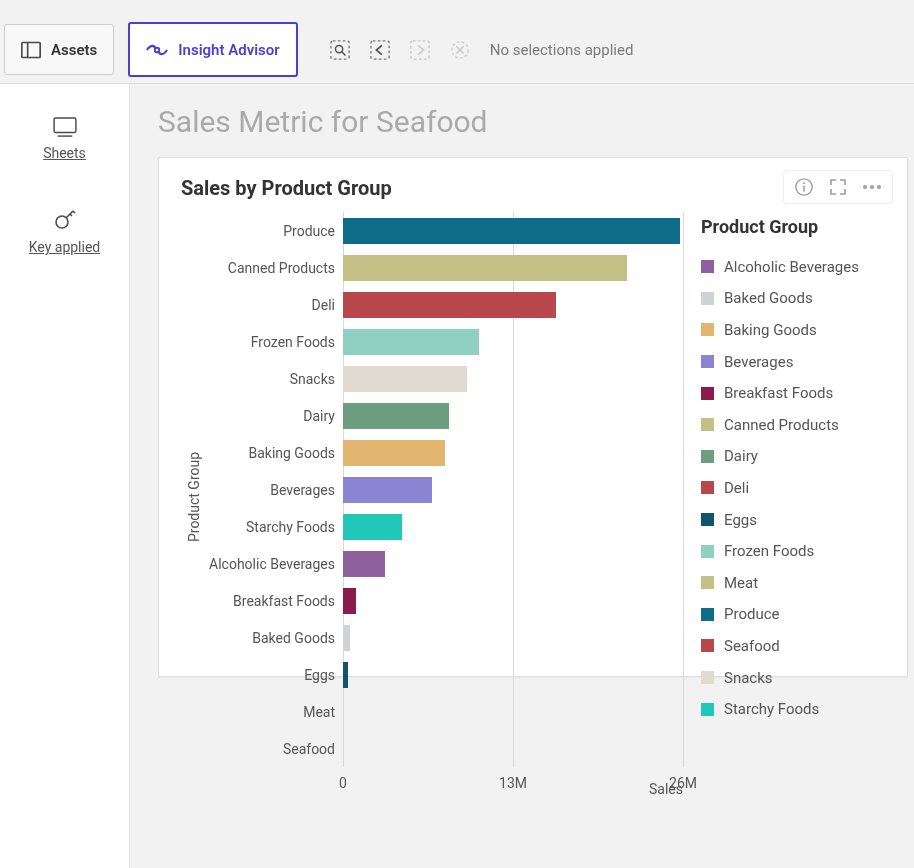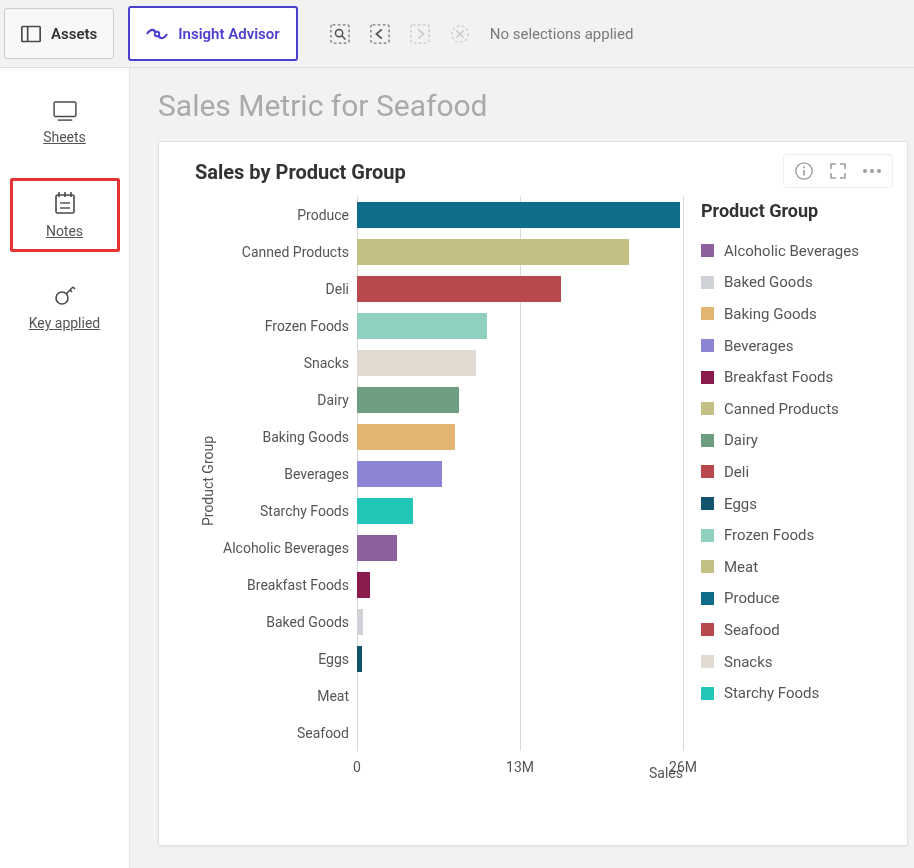--- a/index.html
+++ b/index.html
@@ -11,20 +11,21 @@
     overflow: hidden;
     color: #333;
   }
   .topbar {
     display: flex;
     align-items: stretch;
     height: 68px;
     background: #f2f2f2;
     border-bottom: 1px solid #ddd;
     gap: 0;
+    margin-top: 16px;
   }
   .topbar-btn {
     display: flex;
     align-items: center;
     justify-content: center;
     gap: 10px;
     padding: 0 16px;
     font-size: 15px;
     font-weight: 600;
     border: 1px solid #ccc;
@@ -91,22 +92,22 @@
     font-size: 30px;
     font-weight: 400;
     color: #aaa;
     margin-bottom: 18px;
   }
   .card {
     background: #fff;
     border: 1px solid #e0e0e0;
     border-radius: 2px;
     margin-right: 6px;
-    padding: 18px 10px 10px 36px;
-    height: 705px;
+    padding: 18px 10px 10px 22px;
+    height: 520px;
     position: relative;
     box-shadow: 0 1px 2px rgba(0,0,0,0.05);
   }
   .card-title {
     font-size: 20px;
     font-weight: 700;
     color: #333;
     margin-bottom: 12px;
   }
   .card-controls {
@@ -306,33 +307,20 @@
   <div class="sidebar">
     <div class="side-item">
       <span>
         <svg width="24" height="20" viewBox="0 0 26 22">
             <rect x="1" y="1" width="24" height="16" rx="1.5" fill="none" stroke="#4a4a4a" stroke-width="1.6"></rect>
             <line x1="5" y1="21" x2="21" y2="21" stroke="#4a4a4a" stroke-width="1.6"></line>
           </svg>
       </span>
       <span>Sheets</span>
     </div>
-    <div class="side-item highlight">
-      <span>
-        <svg width="22" height="24" viewBox="0 0 22 24">
-            <rect x="2" y="4" width="18" height="18" rx="1.5" fill="none" stroke="#4a4a4a" stroke-width="1.6"></rect>
-            <line x1="5" y1="1" x2="5" y2="6" stroke="#4a4a4a" stroke-width="1.6"></line>
-            <line x1="11" y1="1" x2="11" y2="6" stroke="#4a4a4a" stroke-width="1.6"></line>
-            <line x1="17" y1="1" x2="17" y2="6" stroke="#4a4a4a" stroke-width="1.6"></line>
-            <line x1="6" y1="12" x2="16" y2="12" stroke="#4a4a4a" stroke-width="1.4"></line>
-            <line x1="6" y1="17" x2="16" y2="17" stroke="#4a4a4a" stroke-width="1.4"></line>
-          </svg>
-      </span>
-      <span>Notes</span>
-    </div>
     <div class="side-item">
       <span>
         <svg width="24" height="24" viewBox="0 0 24 24">
             <circle cx="9" cy="15" r="6" fill="none" stroke="#4a4a4a" stroke-width="1.6"></circle>
             <path d="M13 11 L20 4 M20 4 L22 6 M17 7 L19 9" fill="none" stroke="#4a4a4a" stroke-width="1.6"></path>
           </svg>
       </span>
       <span>Key applied</span>
     </div>
   </div>

